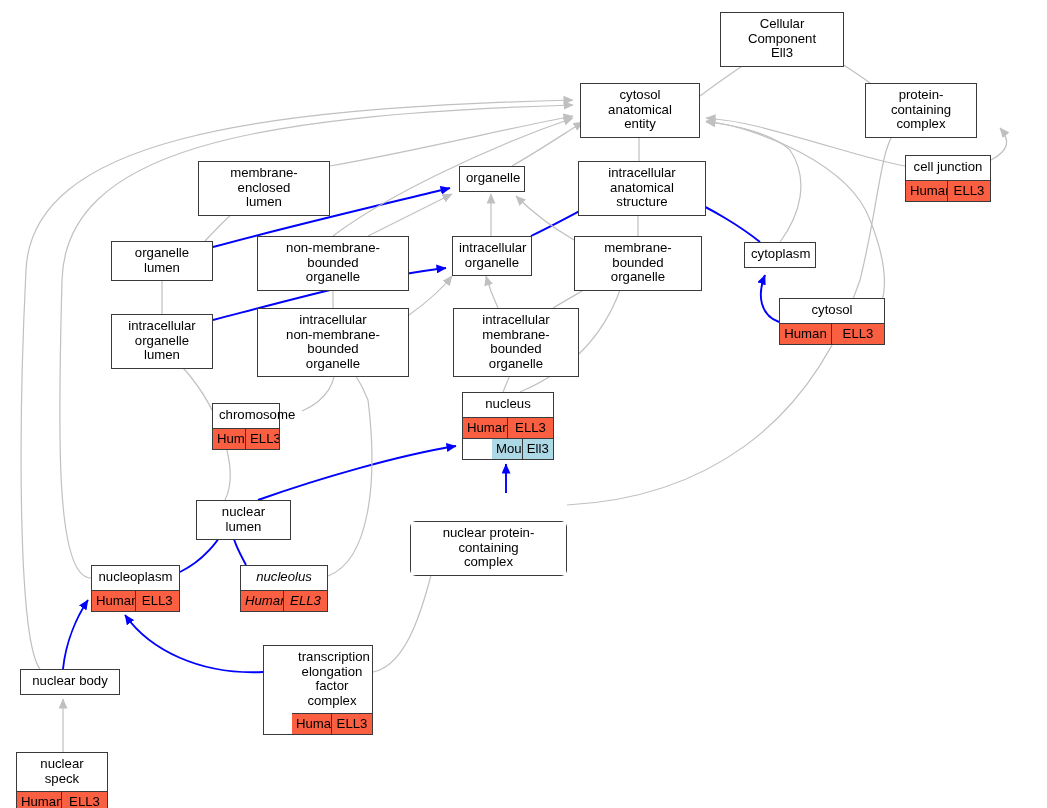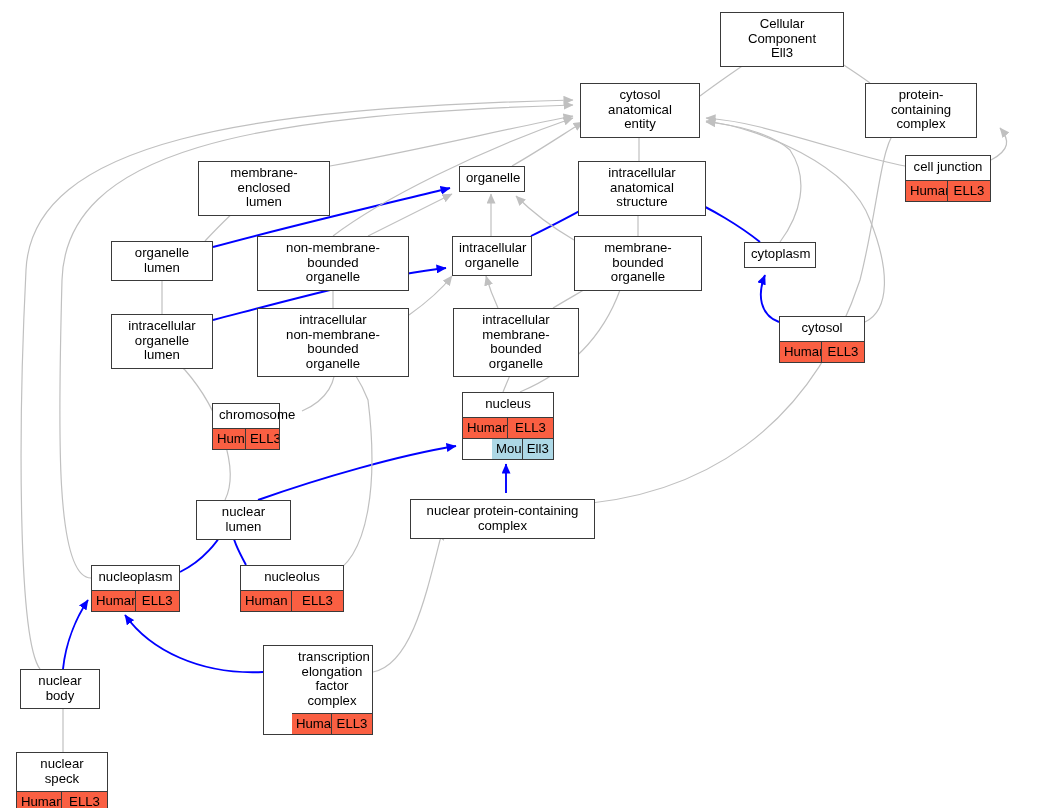--- a/index.html
+++ b/index.html
@@ -168,21 +168,21 @@
         <div class="node-title">intracellular
 organelle</div>
       </div>
       <div class="node" style="left: 574px; top: 236px; width: 128px;">
         <div class="node-title">membrane-bounded
 organelle</div>
       </div>
       <div class="node" style="left: 744px; top: 242px; width: 72px;">
         <div class="node-title">cytoplasm</div>
       </div>
-      <div class="node has-rows" style="left: 779px; top: 316px; width: 86px;">
+      <div class="node has-rows" style="left: 779px; top: 298px; width: 106px;">
         <div class="node-title">cytosol</div>
         <div class="gene-row row-human">
           <div class="gene-cell left">Human</div>
           <div class="gene-cell right">ELL3</div>
         </div>
       </div>
       <div class="node" style="left: 111px; top: 314px; width: 102px;">
         <div class="node-title">intracellular
 organelle lumen</div>
       </div>
@@ -210,39 +210,39 @@
           <div class="gene-cell right">ELL3</div>
         </div>
         <div class="gene-row row-mouse">
           <div class="gene-cell left">Mouse</div>
           <div class="gene-cell right">Ell3</div>
         </div>
       </div>
       <div class="node" style="left: 196px; top: 500px; width: 95px;">
         <div class="node-title">nuclear lumen</div>
       </div>
-      <div class="node" style="left: 410px; top: 499px; width: 185px;">
+      <div class="node" style="left: 410px; top: 521px; width: 157px; border-radius: 6px;">
         <div class="node-title">nuclear protein-containing
 complex</div>
       </div>
       <div class="node has-rows" style="left: 91px; top: 565px; width: 89px;">
         <div class="node-title">nucleoplasm</div>
         <div class="gene-row row-human">
           <div class="gene-cell left">Human</div>
           <div class="gene-cell right">ELL3</div>
         </div>
       </div>
-      <div class="node has-rows" style="left: 240px; top: 565px; width: 104px;">
+      <div class="node has-rows" style="left: 240px; top: 565px; width: 88px; font-style: italic;">
         <div class="node-title">nucleolus</div>
         <div class="gene-row row-human">
           <div class="gene-cell left">Human</div>
           <div class="gene-cell right">ELL3</div>
         </div>
       </div>
-      <div class="node" style="left: 20px; top: 669px; width: 80px;">
+      <div class="node" style="left: 20px; top: 669px; width: 100px;">
         <div class="node-title">nuclear body</div>
       </div>
       <div class="node has-rows" style="left: 263px; top: 645px; width: 110px; padding-left: 28px;">
         <div class="node-title">transcription
 elongation factor
 complex</div>
         <div class="gene-row row-human">
           <div class="gene-cell left">Human</div>
           <div class="gene-cell right">ELL3</div>
         </div>

